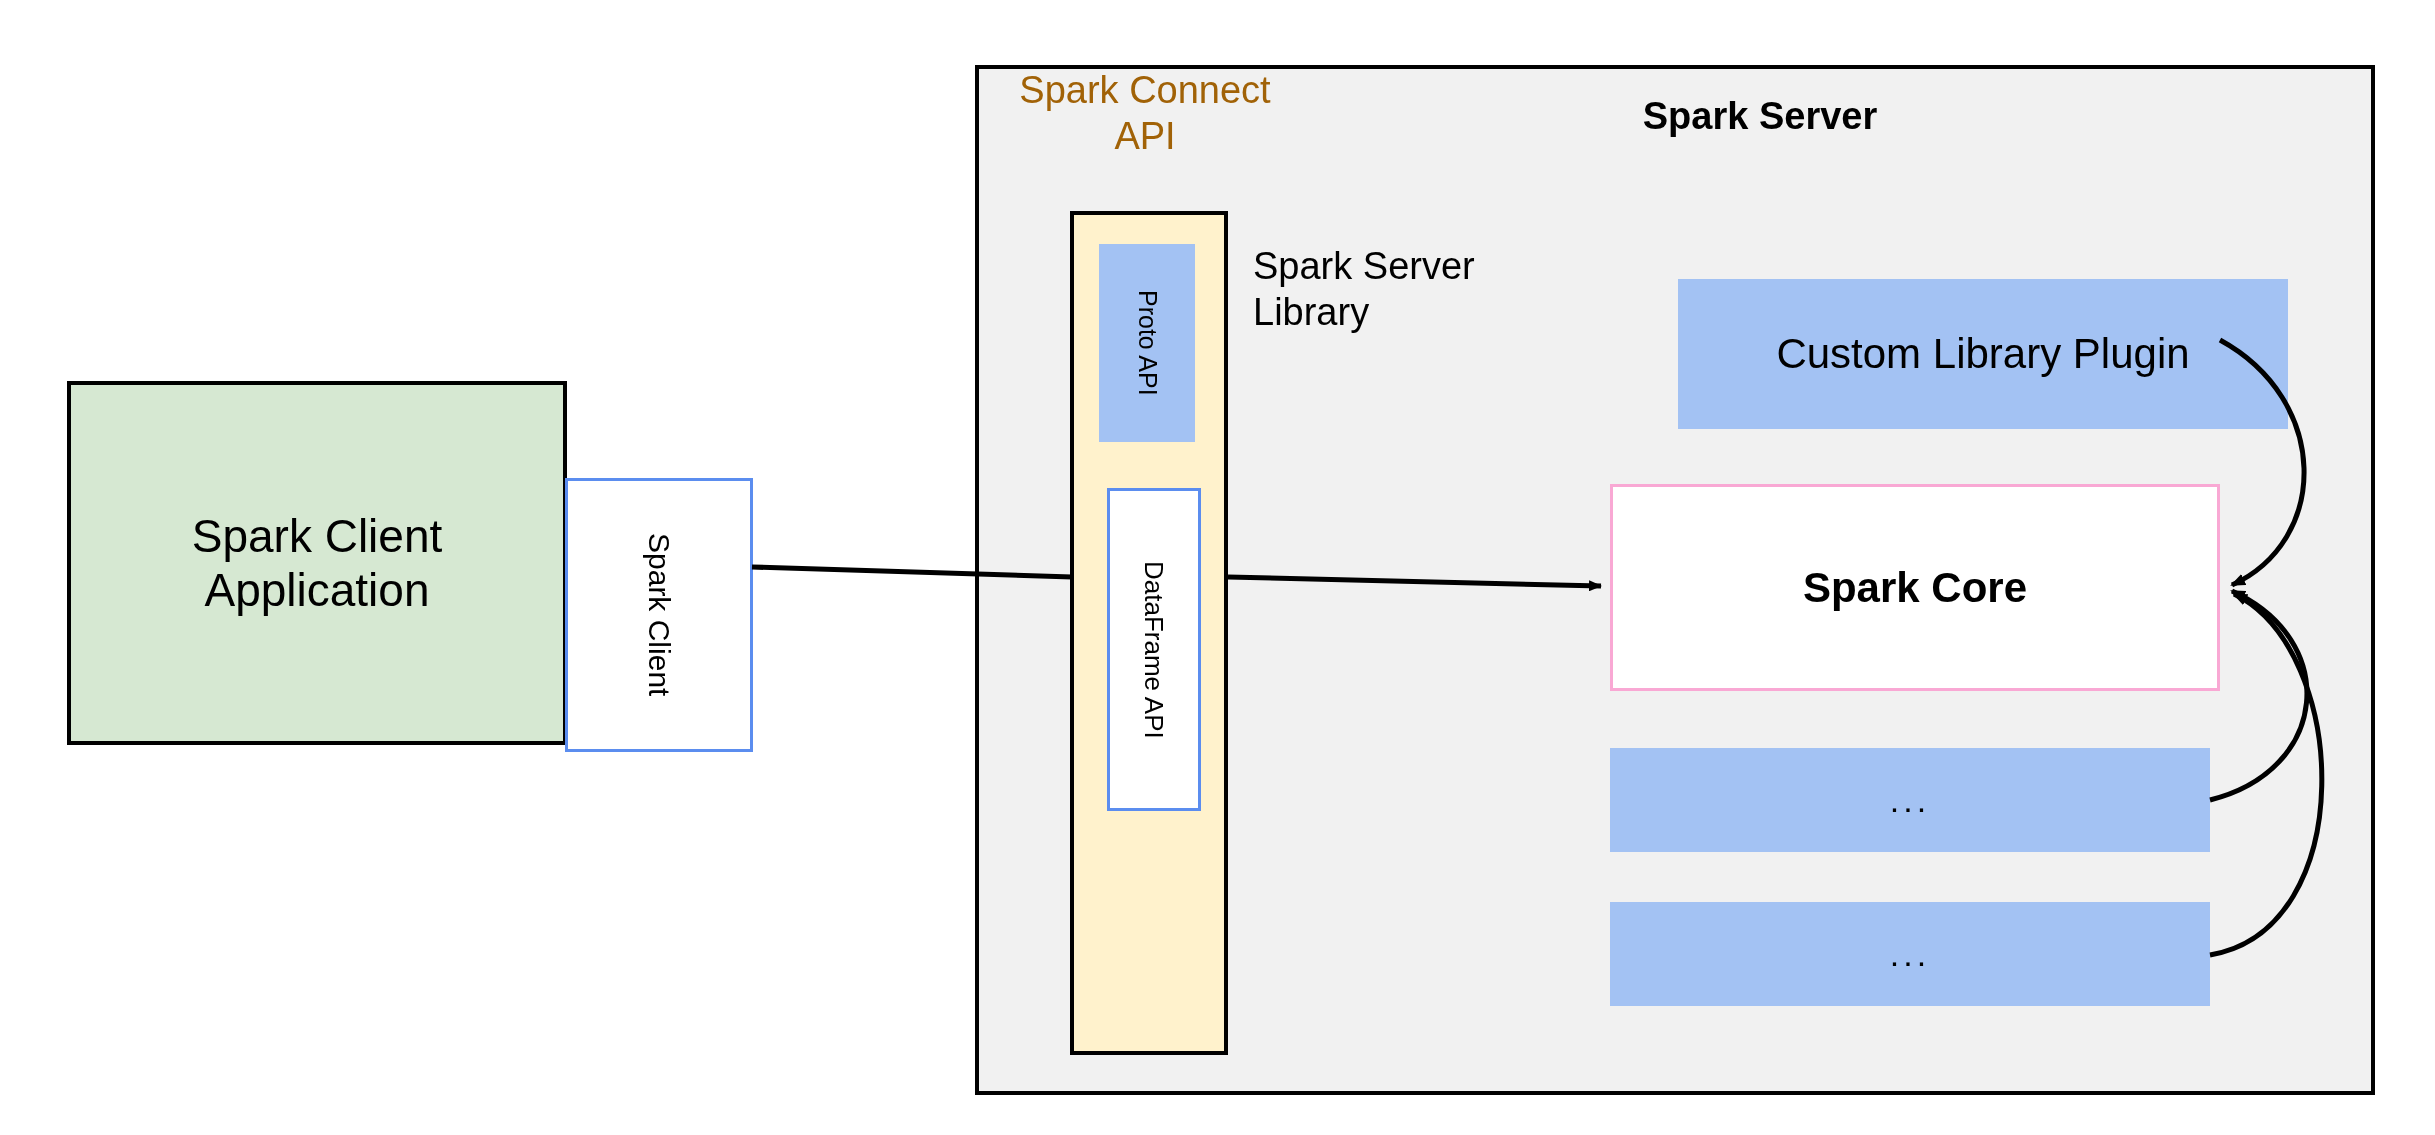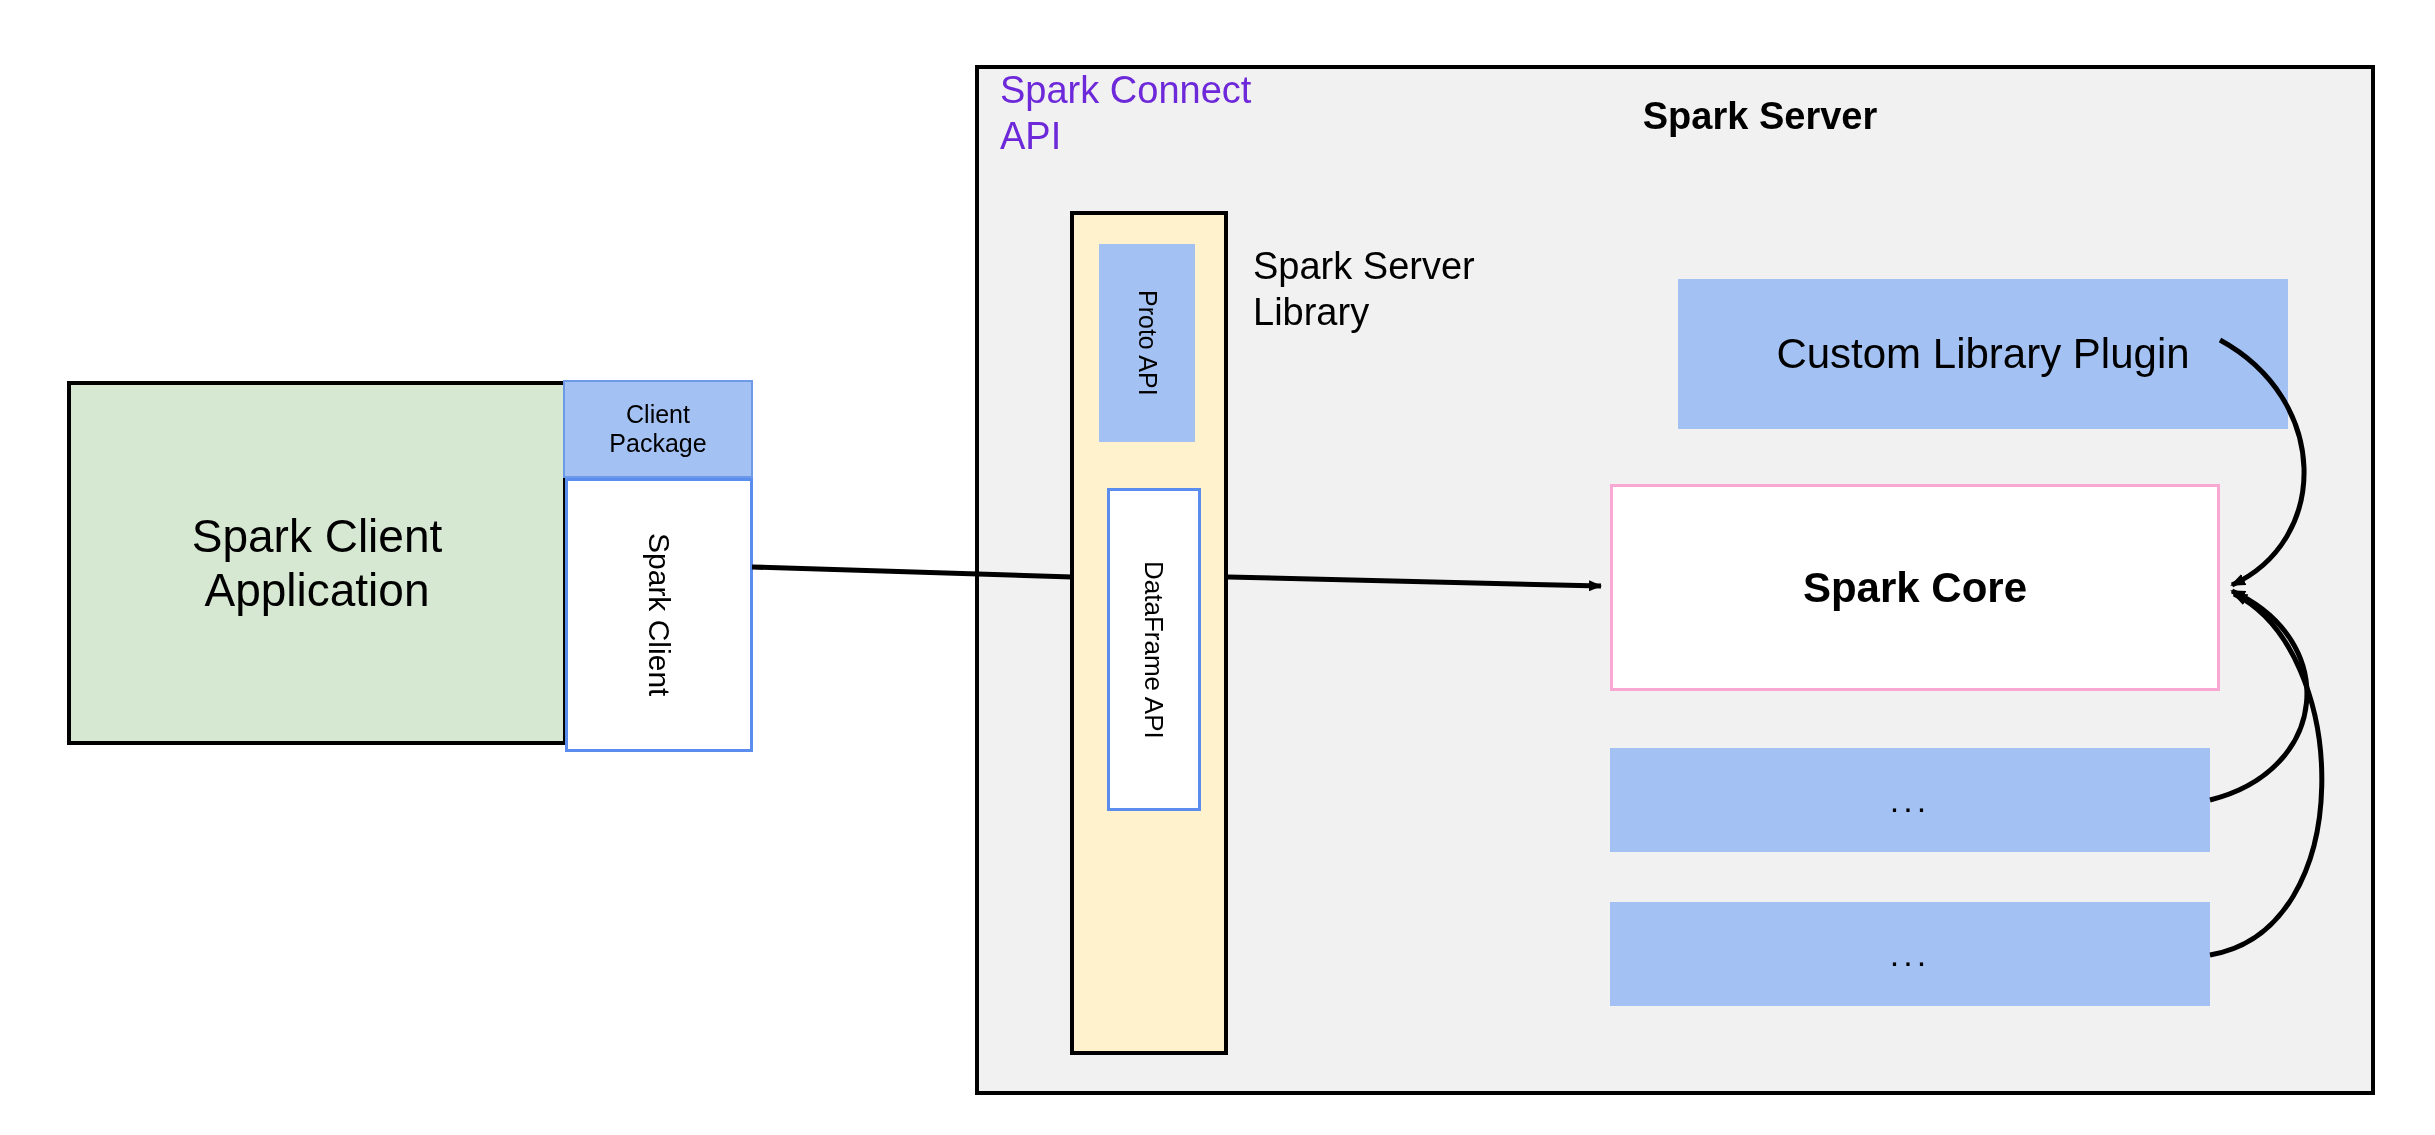--- a/index.html
+++ b/index.html
@@ -88,23 +88,23 @@
     font-weight: bold;
     color: #000000;
     z-index: 4;
   }
 
   #spark-connect-api-label {
     position: absolute;
     left: 1000px;
     top: 68px;
     width: 290px;
-    text-align: left;
+    text-align: center;
     font-size: 38px;
-    color: #6d28d9;
+    color: #a16207;
     line-height: 1.2;
     white-space: pre-line;
     z-index: 4;
   }
 
   #spark-server-library-label {
     position: absolute;
     left: 1253px;
     top: 244px;
     width: 300px;
@@ -257,24 +257,20 @@
 
   <div class="box" id="ellipsis-box-2">
     <span>...</span>
   </div>
 
   <div class="box" id="client-app-box">
     <span id="client-app-label">Spark Client
 Application</span>
   </div>
 
-  <div class="box" id="client-package-box">
-    <span id="client-package-label">Client
-Package</span>
-  </div>
 
   <div class="box" id="spark-client-box">
     <span class="vtext" id="spark-client-vlabel">Spark Client</span>
   </div>
 
   <svg id="connectors" viewBox="0 0 2435 1135" xmlns="http://www.w3.org/2000/svg">
     <defs>
       <marker id="arrow-right" markerWidth="13" markerHeight="11" refX="12" refY="5.5" orient="auto" markerUnits="userSpaceOnUse">
         <path d="M0,0 L13,5.5 L0,11 z" fill="#000000"></path>
       </marker>

